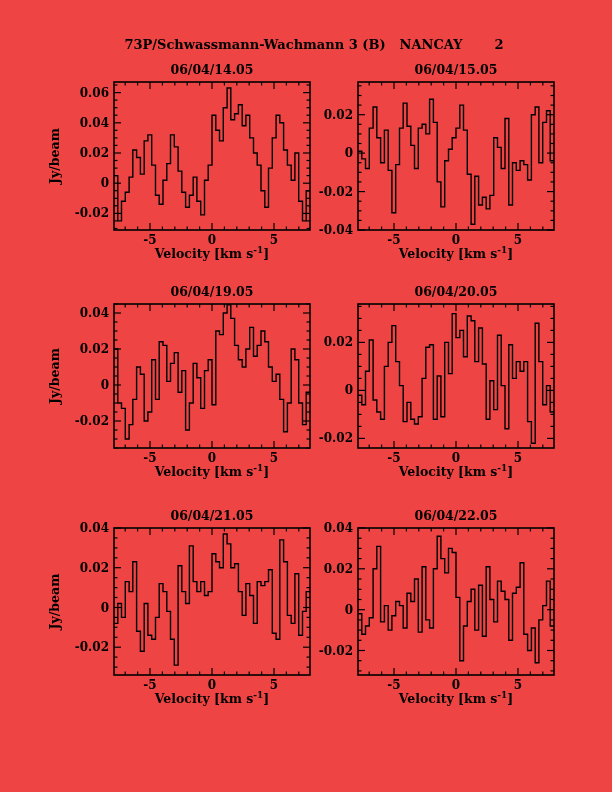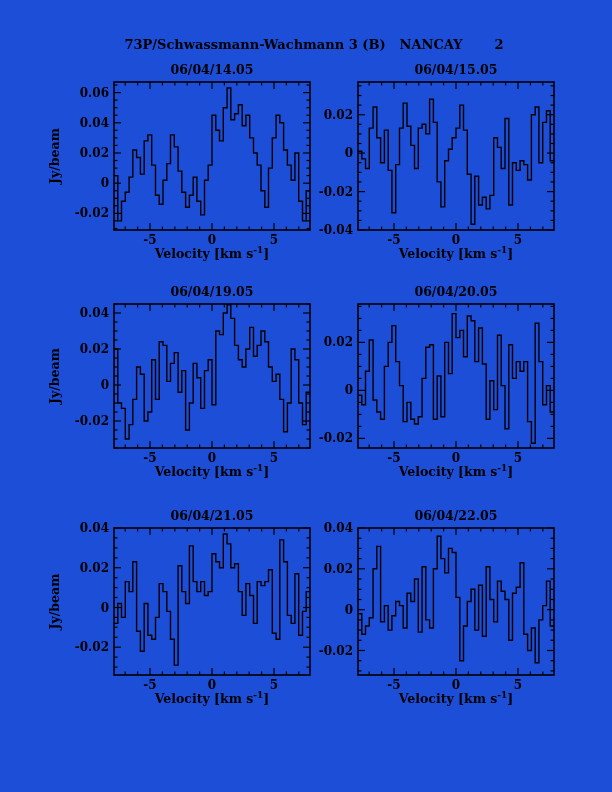--- a/index.html
+++ b/index.html
@@ -1,20 +1,20 @@
 <!DOCTYPE html>
 <html><head>
 <meta charset="utf-8">
 <style>
   html,body{margin:0;padding:0;background:#ffffff;}
   .page{
     position:relative;
     width:612px;
     height:792px;
-    background:#1d4ed8;
+    background:#ef4444;
     overflow:hidden;
     font-family:"DejaVu Serif", serif;
     color:#000;
   }
   .header{
     position:absolute;
     top:37px;
     left:0;
     width:612px;
     text-align:center;

